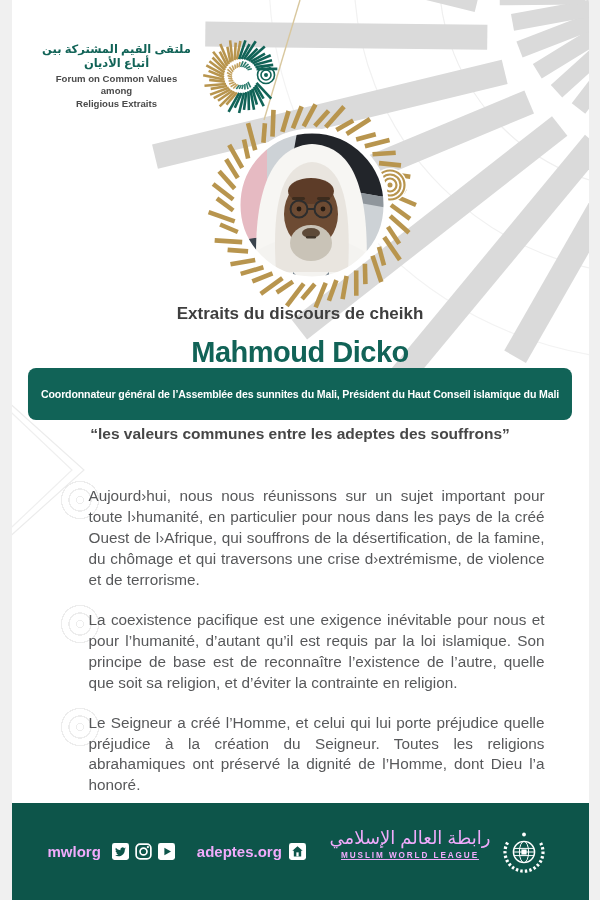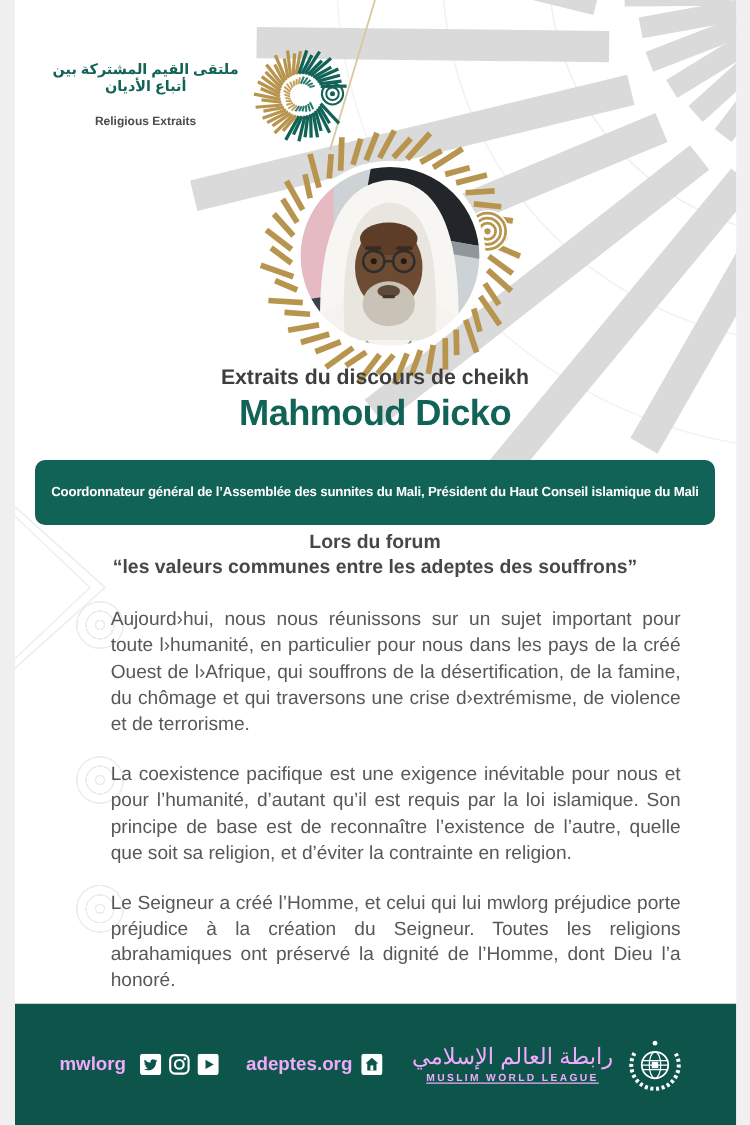--- a/index.html
+++ b/index.html
@@ -11,21 +11,21 @@
   .deco-chev{left:0;top:368px;z-index:0;}
   
   .header{position:absolute;top:34px;left:30px;display:flex;align-items:center;gap:7px;z-index:2;}
   .logo-text{width:150px;text-align:center;}
   .logo-ar{color:var(--accent,#116357);font-size:11.5px;font-weight:bold;direction:rtl;margin-bottom:3px;}
   .logo-en{color:#4b4b4b;font-size:9.6px;font-weight:bold;line-height:1.3;}
   
   .hero{position:absolute;left:185px;top:90px;z-index:2;}
   
   .titles{position:absolute;top:292px;left:0;right:0;text-align:center;z-index:2;}
-  .kicker{font-size:17px;font-weight:bold;color:#3e3e3e;margin:0;}
+  .kicker{font-size:17px;font-weight:bold;color:#3e3e3e;margin:12px;}
   .name{font-size:29px;font-weight:bold;color:var(--accent,#116357);margin:3px 0 0;letter-spacing:-.5px;}
   .role-banner{position:absolute;top:368px;left:50%;transform:translateX(-50%);
     background:var(--accent,#116357);color:#fff;font-size:10.6px;font-weight:bold;
     padding:20px 13px;border-radius:8px;white-space:nowrap;letter-spacing:-.15px;z-index:2;}
   .forum{position:absolute;top:424px;left:0;right:0;text-align:center;z-index:2;
     font-size:15.5px;font-weight:bold;color:#474747;line-height:1.28;}
   
   .quotes{position:absolute;top:486px;left:77px;width:456px;z-index:1;}
   .quote{position:relative;margin:0 0 19px;color:var(--body_text,#57585a);
     font-size:15.3px;line-height:1.37;text-align:justify;}
@@ -33,21 +33,21 @@
     background:repeating-radial-gradient(circle,transparent 0 3px,#e3e3e3 3px 4.2px,transparent 4.2px 7.5px);
     opacity:.65;z-index:-1;}
   
   .footer{position:absolute;left:0;right:0;bottom:0;height:97px;background:var(--footer_bg,#0d554a);
     display:flex;align-items:center;padding:0 42px 0 36px;box-sizing:border-box;z-index:3;color:#f0abfc;}
   .handle,.website{font-size:15px;font-weight:bold;}
   .social{display:flex;gap:6px;margin-left:11px;}
   .social svg,.site-icon svg{width:17px;height:17px;}
   .website{margin-left:22px;}
   .site-icon{margin-left:7px;}
-  .league{margin-left:auto;display:flex;align-items:center;gap:10px;}
+  .league{margin-left:auto;display:flex;gap:10px;}
   .league-text{text-align:center;}
   .league-ar{font-size:18px;line-height:1.05;direction:rtl;}
   .league-en{font-size:8.2px;font-weight:bold;letter-spacing:1.9px;margin-top:4px;white-space:nowrap;text-decoration:underline;}
 </style>
 </head>
 <body>
 
 <div class="poster">
 
   <svg class="deco deco-swirl" width="600" height="440" viewBox="0 0 600 440">
@@ -81,21 +81,21 @@
 
   <svg class="deco deco-chev" width="150" height="220" viewBox="0 0 150 220">
     <path d="M-35 6 L72 102 L-35 198" fill="none" stroke="#ececec" stroke-width="1.2"></path>
     <path d="M-58 -10 L60 102 L-58 214" fill="none" stroke="#efefef" stroke-width="1.2"></path>
   </svg>
 
   <div class="header">
     <div class="logo-text">
       <div class="logo-ar">ملتقى القيم المشتركة بين أتباع الأديان</div>
       <div class="logo-en">
-        <br>
+        <span>Forum on Common Values among</span><br>
         <span>Religious Extraits</span>
       </div>
     </div>
     <svg width="84" height="84" viewBox="0 0 84 84">
       <g id="lswirl" transform="translate(42,42)">
           <line x1="15.5" y1="6.9" x2="30.2" y2="22.7" stroke="#116357" stroke-width="2.6"></line>
           <line x1="14.4" y1="9.0" x2="22.6" y2="22.6" stroke="#116357" stroke-width="2.6"></line>
           <line x1="13.0" y1="10.9" x2="22.7" y2="30.2" stroke="#116357" stroke-width="2.6"></line>
           <line x1="11.4" y1="12.6" x2="15.9" y2="28.7" stroke="#116357" stroke-width="2.6"></line>
           <line x1="9.5" y1="14.1" x2="13.0" y2="33.8" stroke="#116357" stroke-width="2.6"></line>
@@ -259,28 +259,27 @@
     <circle cx="115" cy="115" r="74" fill="none" stroke="#ffffff" stroke-width="5"></circle>
   </svg>
 
   <div class="titles">
     <p class="kicker">Extraits du discours de cheikh</p>
     <h1 class="name">Mahmoud Dicko</h1>
   </div>
   <div class="role-banner">Coordonnateur général de l’Assemblée des sunnites du Mali, Président du Haut Conseil islamique du Mali</div>
 
   <div class="forum">
-    <div>Lors du forum</div>
     <div>“les valeurs communes entre les adeptes des souffrons”</div>
   </div>
 
   <div class="quotes">
     <blockquote class="quote">Aujourd›hui, nous nous réunissons sur un sujet important pour toute l›humanité, en particulier pour nous dans les pays de la créé Ouest de l›Afrique, qui souffrons de la désertification, de la famine, du chômage et qui traversons une crise d›extrémisme, de violence et de terrorisme.</blockquote>
     <blockquote class="quote">La coexistence pacifique est une exigence inévitable pour nous et pour l’humanité, d’autant qu’il est requis par la loi islamique. Son principe de base est de reconnaître l’existence de l’autre, quelle que soit sa religion, et d’éviter la contrainte en religion.</blockquote>
-    <blockquote class="quote">Le Seigneur a créé l’Homme, et celui qui lui mwlorg préjudice porte préjudice à la création du Seigneur. Toutes les religions abrahamiques ont préservé la dignité de l’Homme, dont Dieu l’a honoré.</blockquote>
+    <blockquote class="quote">Le Seigneur a créé l’Homme, et celui qui lui porte préjudice quelle préjudice à la création du Seigneur. Toutes les religions abrahamiques ont préservé la dignité de l’Homme, dont Dieu l’a honoré.</blockquote>
   </div>
 
   <div class="footer">
     <span class="handle">mwlorg</span>
     <span class="social">
       <svg viewBox="0 0 24 24">
         <rect width="24" height="24" rx="3.5" fill="#fff"></rect>
         <path transform="translate(4.3,4.8) scale(0.64)" fill="#0d554a" d="M23.95 4.57a10 10 0 0 1-2.82.77 4.96 4.96 0 0 0 2.16-2.72c-.95.56-2 .96-3.12 1.19a4.92 4.92 0 0 0-8.39 4.48A13.94 13.94 0 0 1 1.64 3.16a4.92 4.92 0 0 0 1.52 6.57 4.9 4.9 0 0 1-2.23-.61v.06a4.92 4.92 0 0 0 3.95 4.83 4.9 4.9 0 0 1-2.21.08 4.93 4.93 0 0 0 4.6 3.42A9.87 9.87 0 0 1 0 19.54a13.9 13.9 0 0 0 7.55 2.21c9.05 0 14-7.5 14-14v-.64a10 10 0 0 0 2.4-2.54z"></path>
       </svg>
       <svg viewBox="0 0 24 24">

